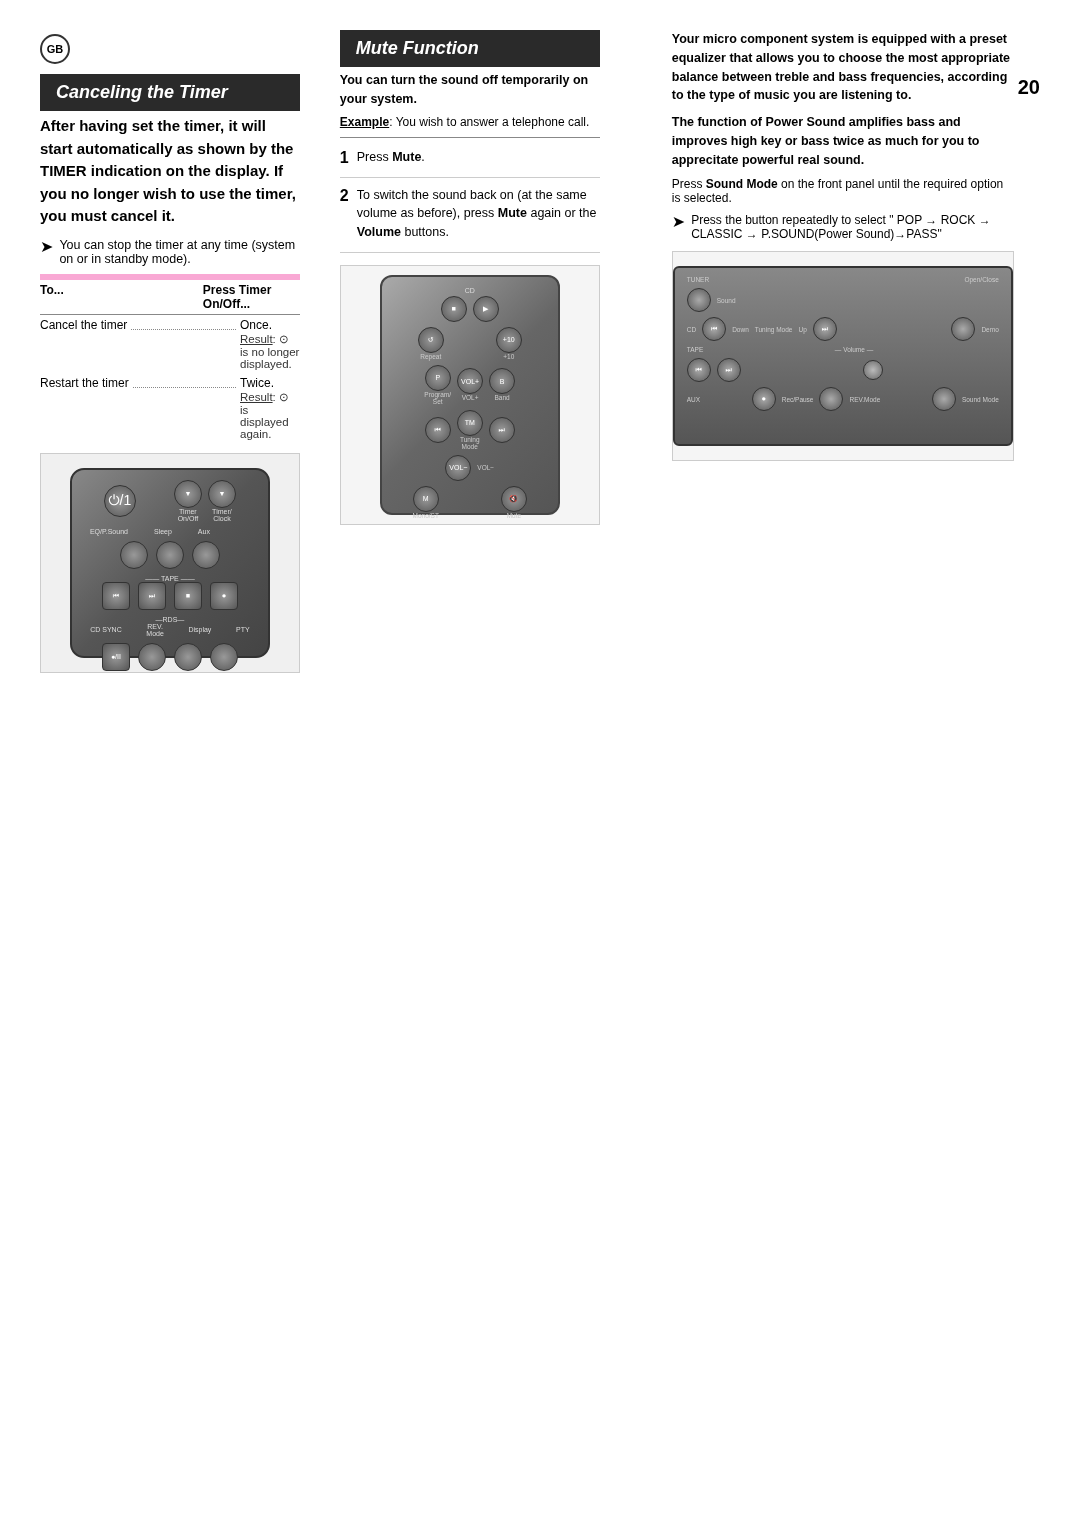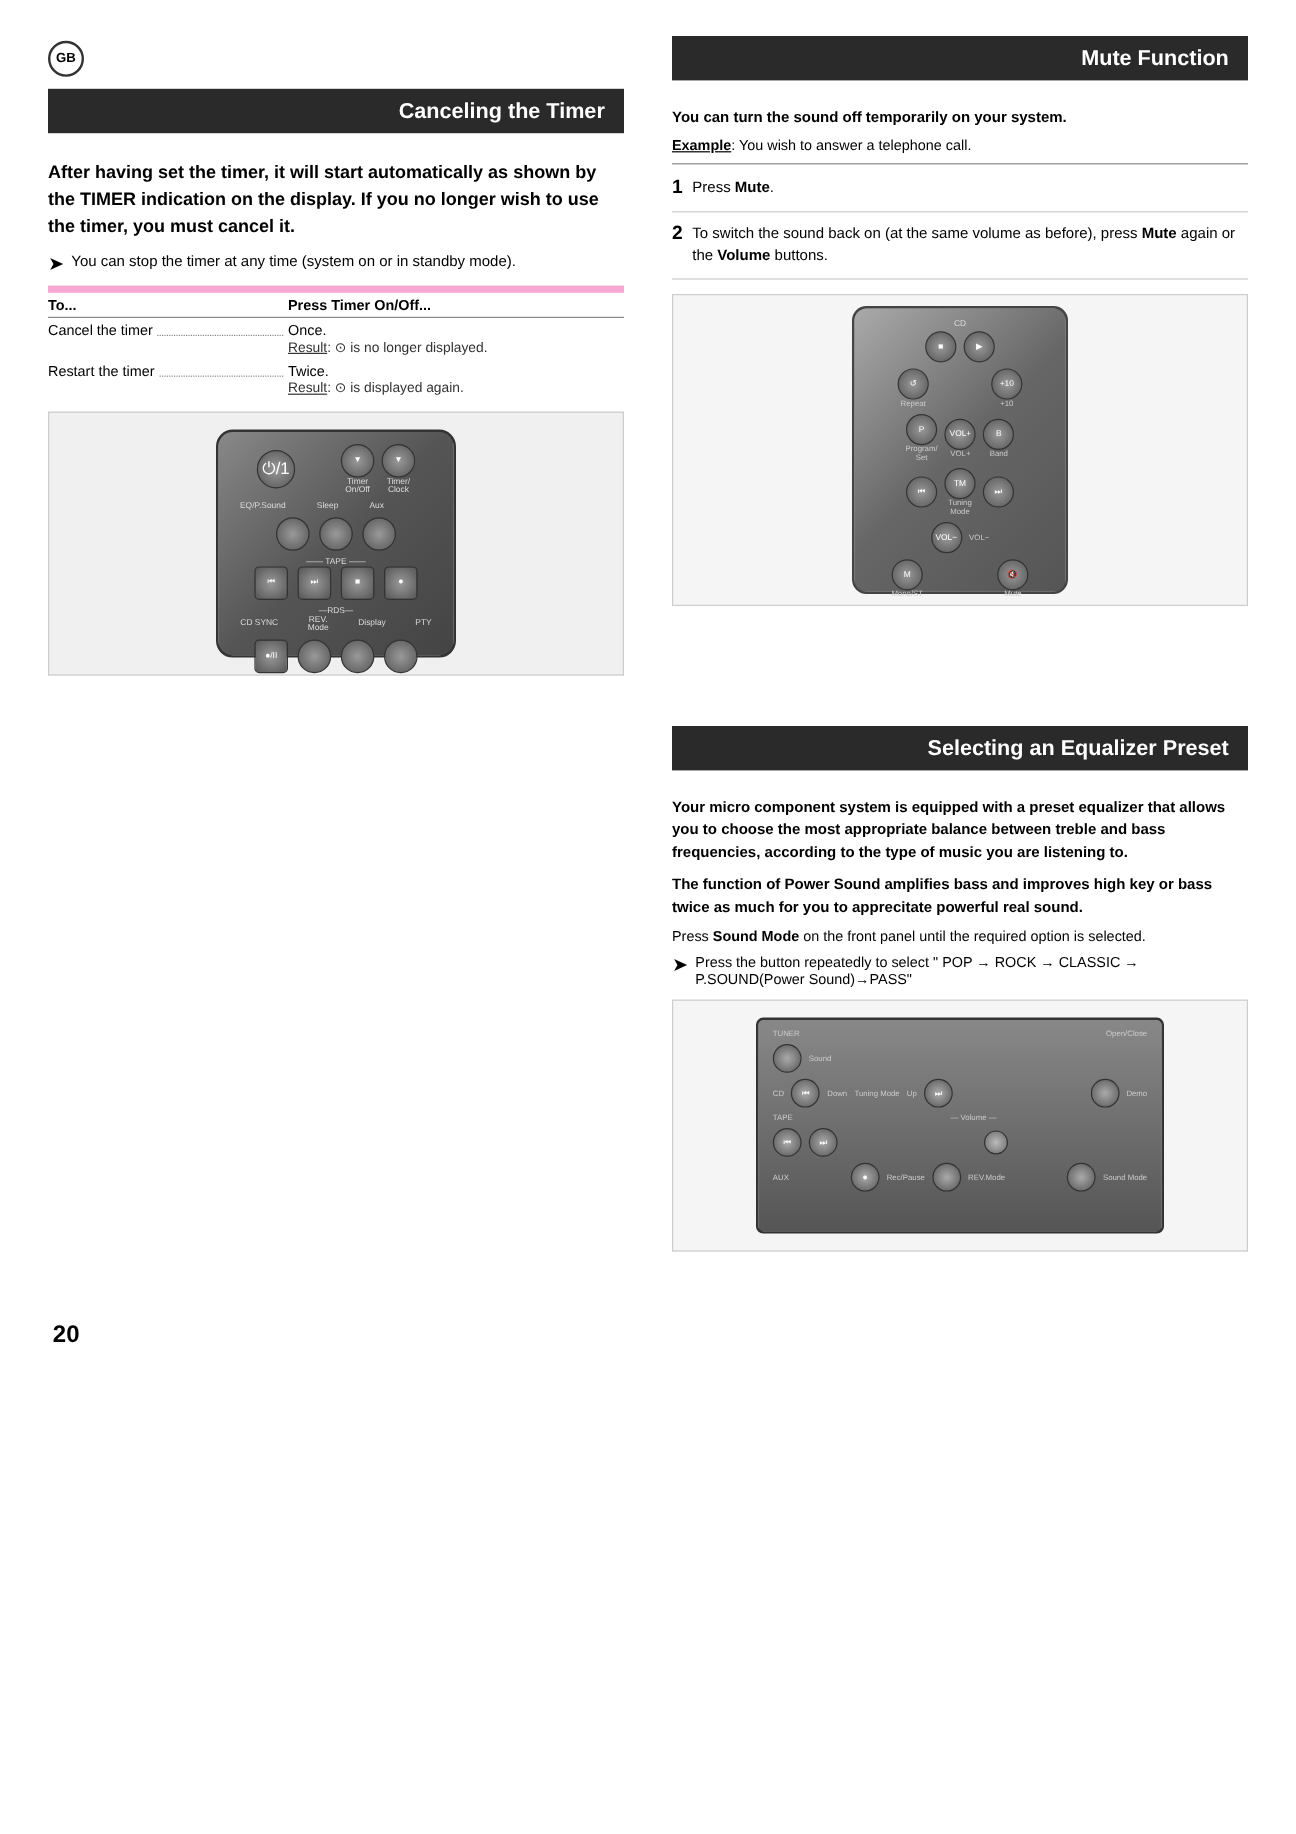--- a/index.html
+++ b/index.html
@@ -7,22 +7,22 @@
       background: #fff;
       font-family: Arial, Helvetica, sans-serif;
       font-size: 13px;
       color: #000;
       width: 1080px;
       min-height: 1528px;
       padding: 30px 40px;
     }
     .page-layout {
       display: flex;
-      flex-direction: column;
-      gap: 12px;
+      flex-direction: row;
+      gap: 0;
     }
     .top-row {
       display: flex;
       gap: 40px;
       margin-bottom: 30px;
     }
     .bottom-row {
       display: flex;
       gap: 40px;
     }
@@ -31,22 +31,22 @@
     }
     .right-col {
       flex: 1;
     }
     .section-header {
       background: #2a2a2a;
       color: #fff;
       font-size: 18px;
       font-weight: bold;
       padding: 8px 16px;
-      margin-bottom: 22px;
-      text-align: right;
+      margin-bottom: 4px;
+      font-style: italic;
     }
     .gb-badge {
       display: inline-block;
       border: 2px solid #333;
       border-radius: 50%;
       width: 30px;
       height: 30px;
       text-align: center;
       line-height: 26px;
       font-size: 11px;
@@ -551,21 +551,20 @@
         </div>
       </div>
     </div>
   </div>
 
   <div class="bottom-row">
     <div class="left-col">
       
     </div>
     <div class="right-col eq-section">
-      <div class="section-header">Selecting an Equalizer Preset</div>
 
       <p class="eq-body-text">
         <strong>Your micro component system is equipped with a preset equalizer that allows you to choose the most appropriate balance between treble and bass frequencies, according to the type of music you are listening to.</strong>
       </p>
       <p class="eq-body-text">
         <strong>The function of Power Sound amplifies bass and improves high key or bass twice as much for you to apprecitate powerful real sound.</strong>
       </p>
 
       <p class="press-text">
         Press <strong>Sound Mode</strong> on the front panel until the required option is selected.

